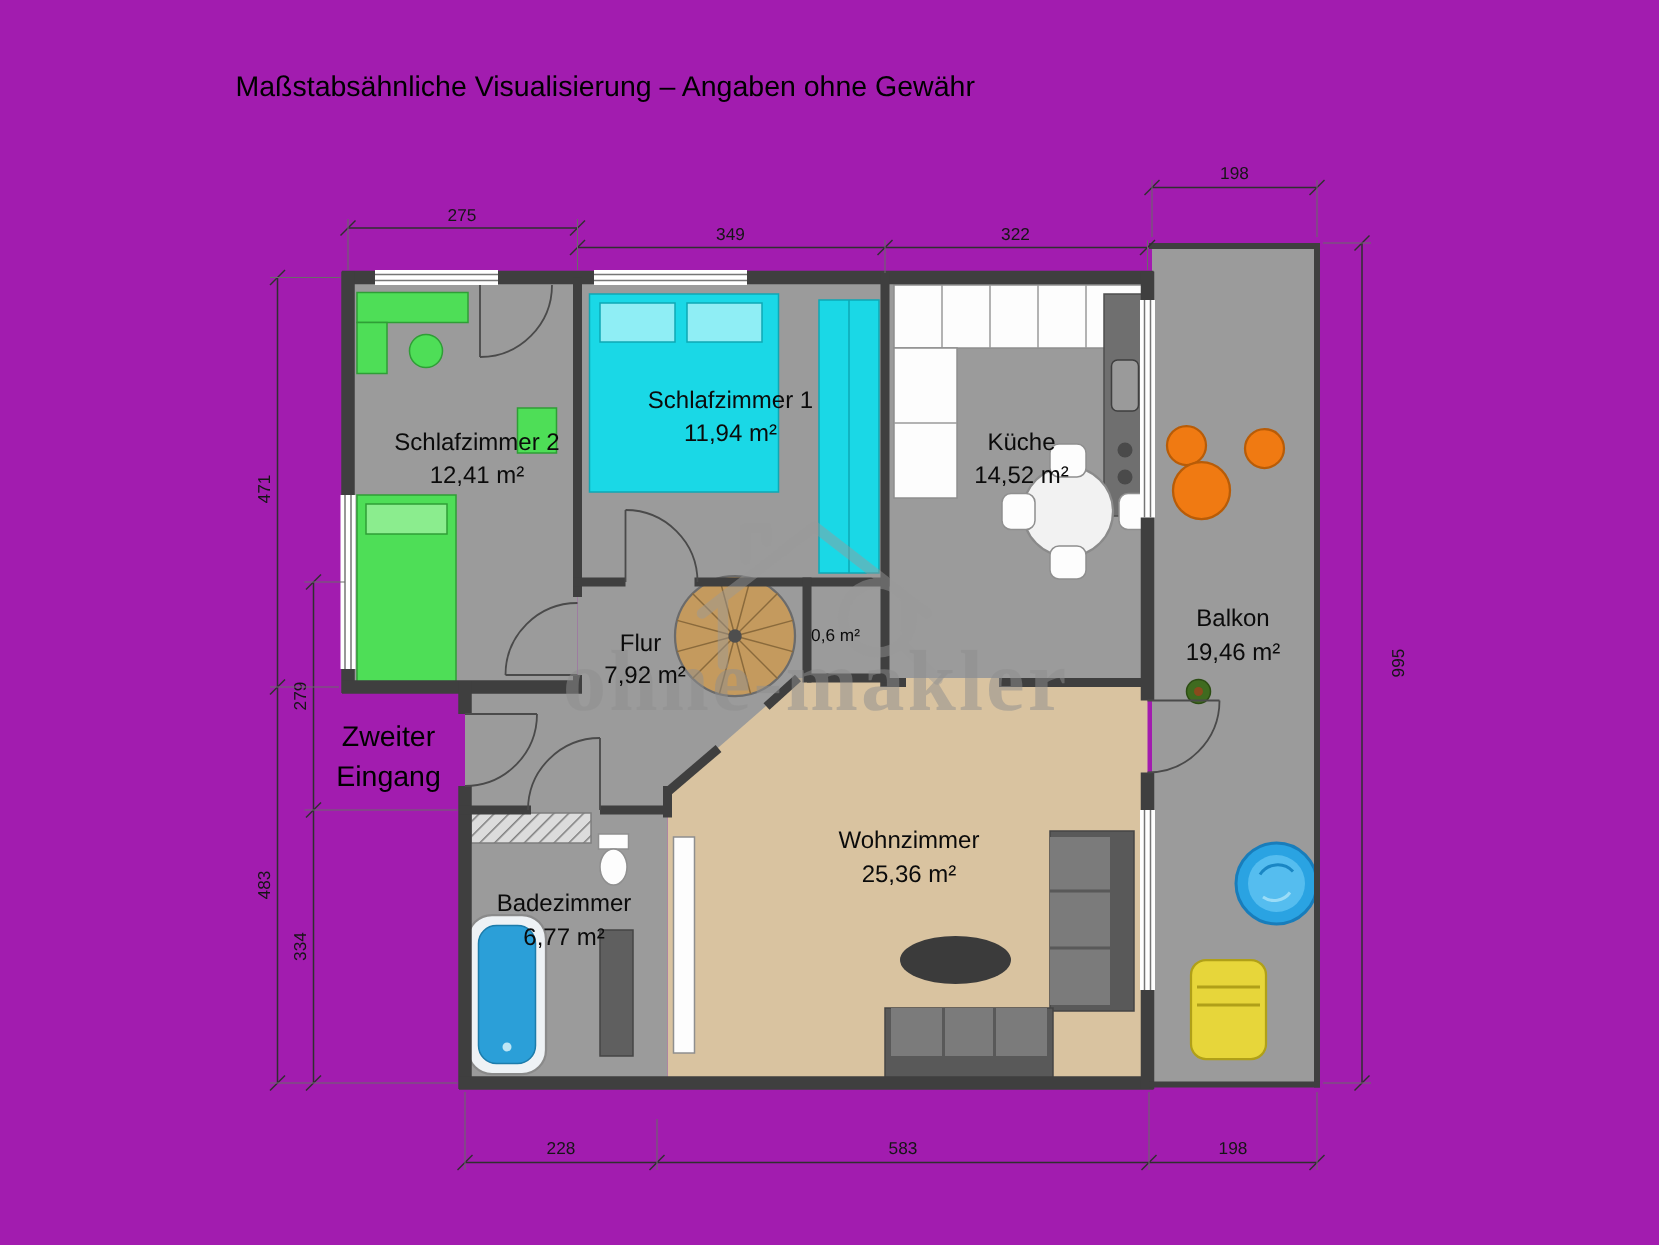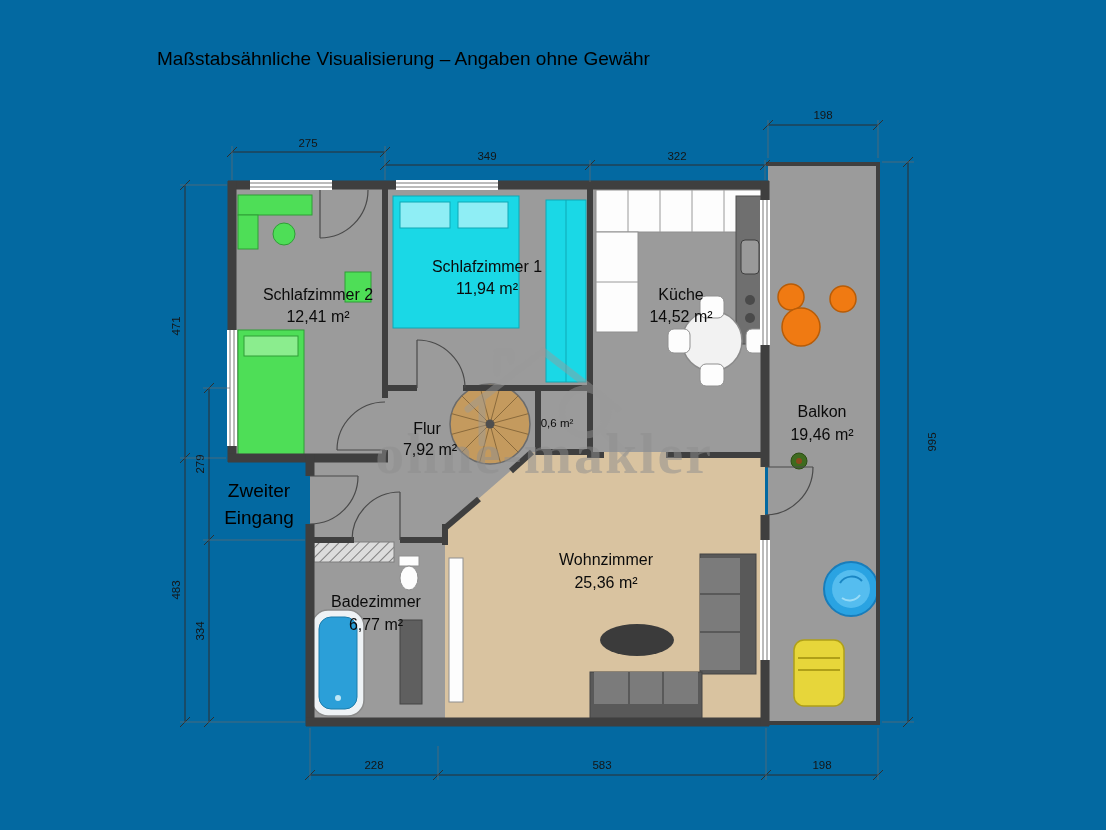--- a/index.html
+++ b/index.html
@@ -1,16 +1,16 @@
 <!DOCTYPE html>
 <html><head>
 <meta charset="utf-8">
 <style>
   html,body{margin:0;padding:0;background:#ffffff;}
-  .page{position:relative;width:1106px;height:830px;background:#0369a1;overflow:hidden;
+  .page{position:relative;width:1106px;height:830px;background:#a21caf;overflow:hidden;
         font-family:"Liberation Sans",sans-serif;}
   .title{position:absolute;left:157px;top:48px;font-size:19px;color:#000;white-space:nowrap;}
   svg{position:absolute;left:0;top:0;}
   svg text{font-family:"Liberation Sans",sans-serif;}
   .room-label{font-size:16px;fill:#0b0b0b;text-anchor:middle;}
   .small-label{font-size:11.5px;fill:#0b0b0b;text-anchor:middle;}
   .entrance-label{font-size:19px;fill:#000;text-anchor:middle;}
   .wall{stroke:#3f3f3f;}
   .outerw{stroke-width:9;}
   .innerw{stroke-width:6;}

